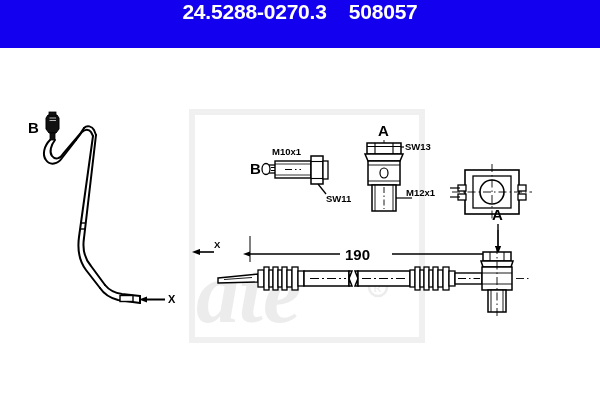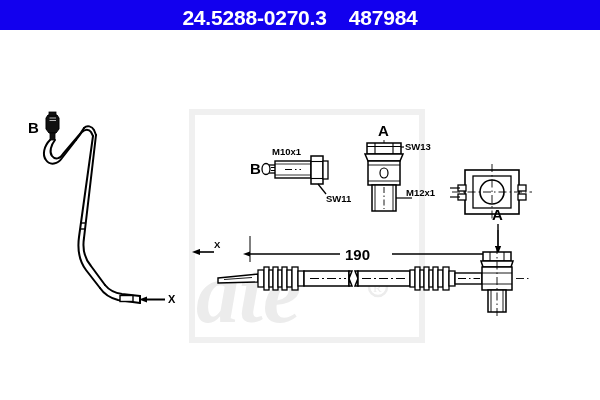--- a/index.html
+++ b/index.html
@@ -16,24 +16,24 @@
     overflow: hidden;
     font-family: "Liberation Sans", sans-serif;
   }
 
   
   #header-banner {
     position: absolute;
     left: 0;
     top: 0;
     width: 600px;
-    height: 30px;
+    height: 48px;
     background: #1200ee;
     display: flex;
-    align-items: flex-end;
+    align-items: flex-start;
     justify-content: center;
   }
   #header-banner .htext {
     color: #ffffff;
     font-family: "Liberation Sans", sans-serif;
     font-weight: bold;
     font-size: 21px;
     letter-spacing: -0.2px;
     white-space: pre;
   }
@@ -65,21 +65,21 @@
   .lbl-dim   { font-size: 15px; }
 </style>
 </head>
 <body>
 
 <div id="page">
 
   <div id="header-banner">
     <span class="htext">24.5288-0270.3</span>
     <span class="gap"></span>
-    <span class="htext">487984</span>
+    <span class="htext">508057</span>
   </div>
 
   <div id="drawing-area">
   <svg width="600" height="370" viewBox="0 0 600 370" xmlns="http://www.w3.org/2000/svg">
 
     <defs>
       <marker id="arrL" markerWidth="9" markerHeight="7" refX="8.5" refY="3.5" orient="auto" markerUnits="userSpaceOnUse">
         <path d="M8.5,0.4 L0.2,3.5 L8.5,6.6 Z" fill="#000"></path>
       </marker>
       <marker id="arrR" markerWidth="9" markerHeight="7" refX="0.5" refY="3.5" orient="auto" markerUnits="userSpaceOnUse">

